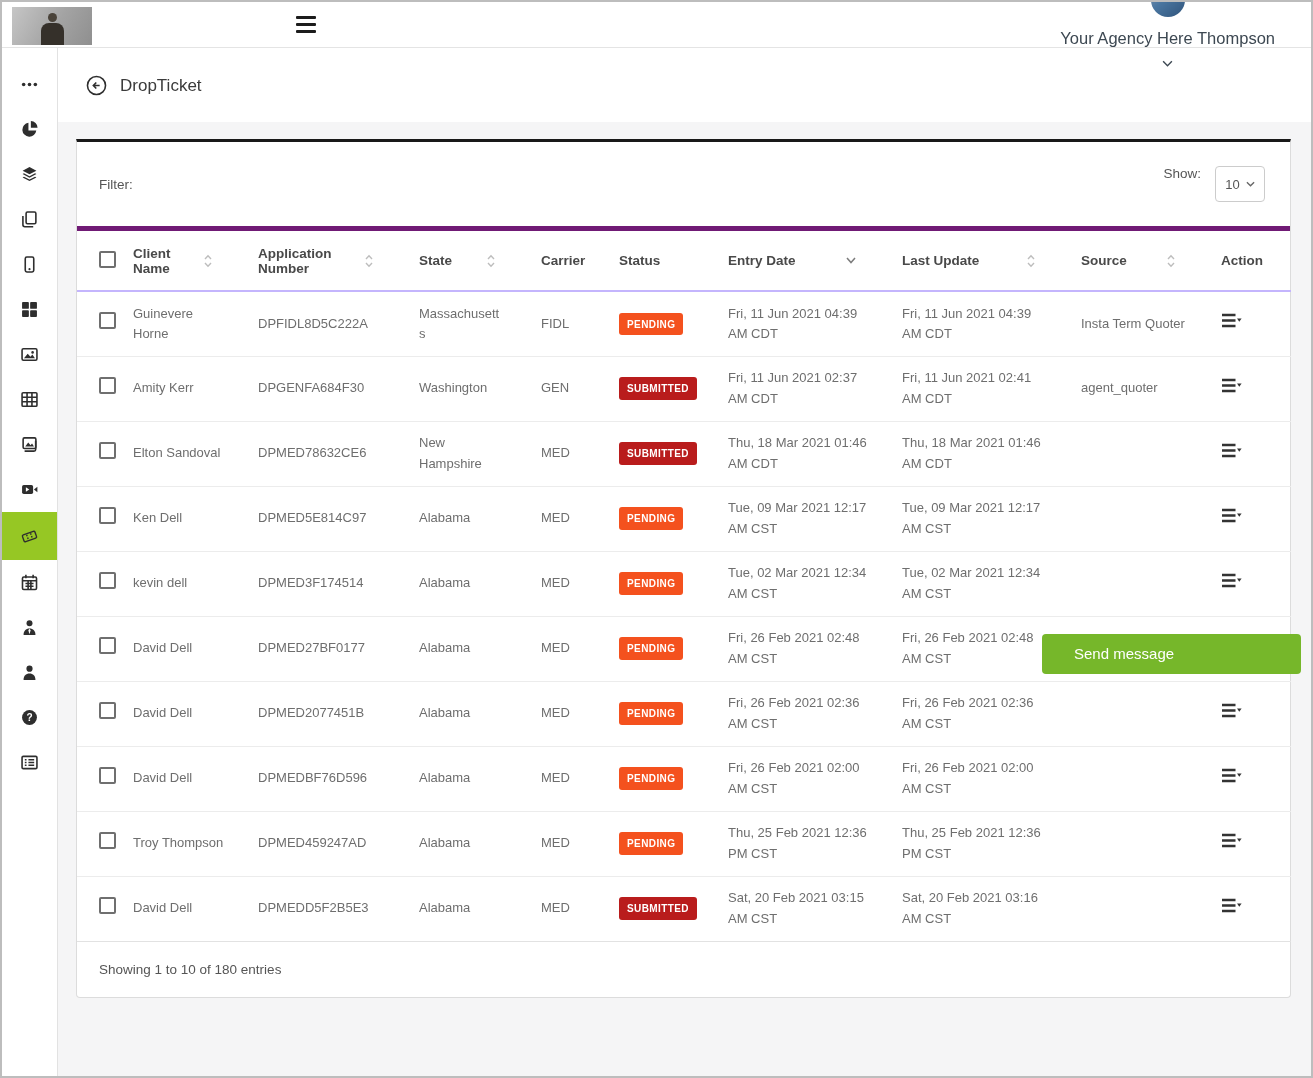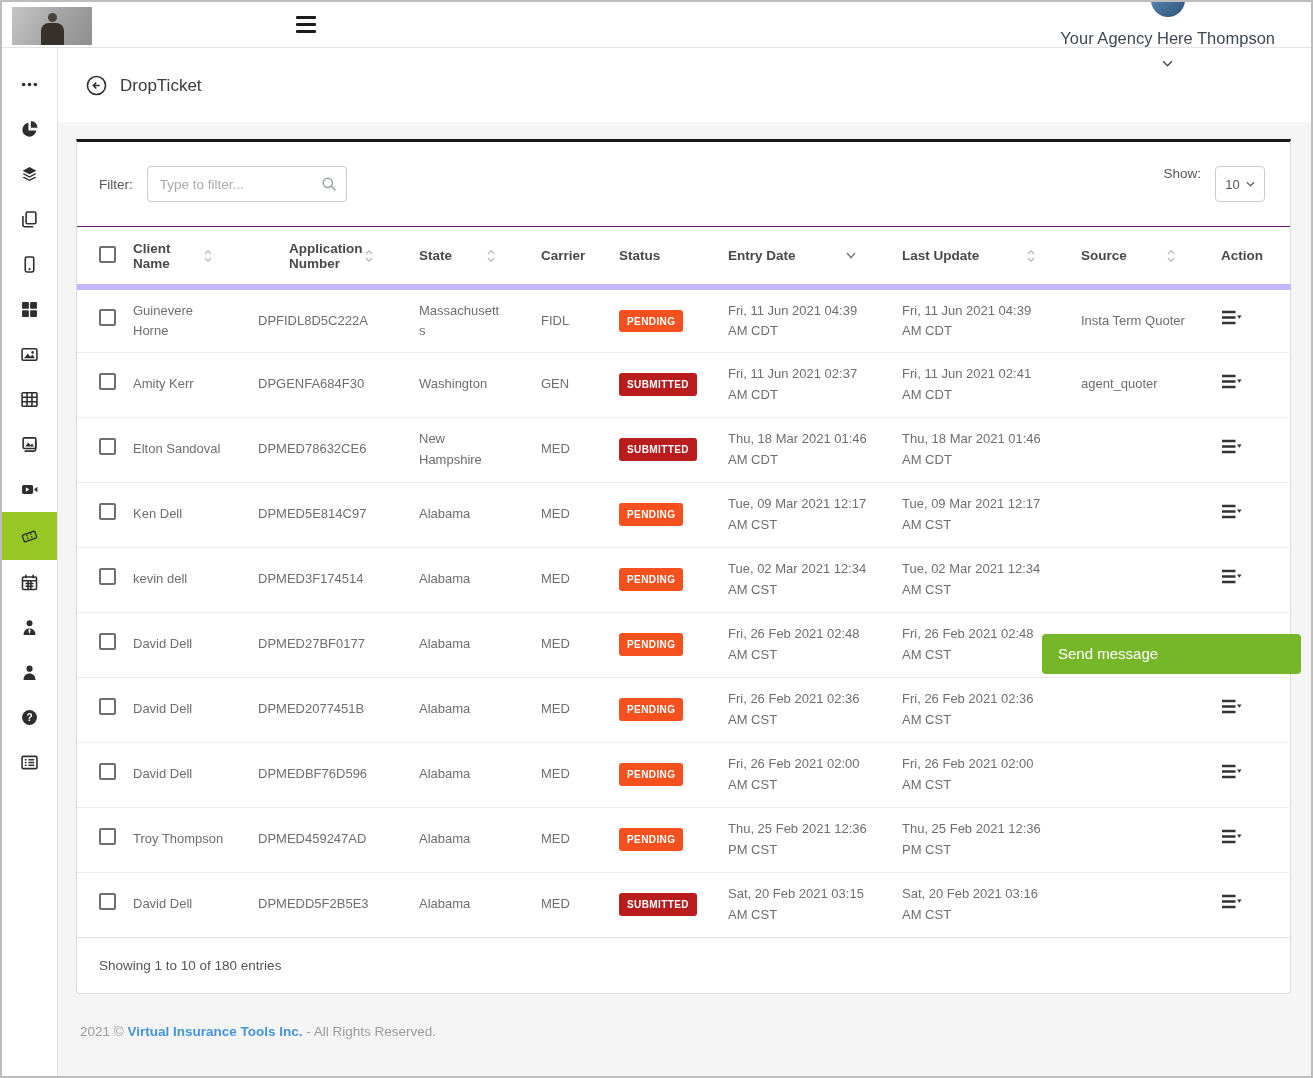--- a/index.html
+++ b/index.html
@@ -30,41 +30,41 @@
   .sidebar{width:56px;background:#fff;border-right:1px solid #e2e2e2;padding-top:14px;display:flex;flex-direction:column;align-items:stretch;flex:0 0 56px;}
   .side-item{height:45px;display:flex;align-items:center;justify-content:center;cursor:pointer;}
   .side-item.active{height:48px;background:#96c724;}
   .side-item svg{width:17px;height:17px;}
   .main{flex:1;display:flex;flex-direction:column;min-width:0;}
   .title-row{background:#fff;padding:27px 0 26px 28px;display:flex;align-items:center;gap:13px;}
   .page-title{font-size:17px;color:#3b3b3b;}
   .content{flex:1;background:#f5f5f6;padding:17px 20px 0 18px;}
   
   .card{background:#fff;border:1px solid #dcdcdc;border-top:3px solid #191919;border-radius:0 0 4px 4px;}
-  .card-toolbar{display:flex;align-items:center;padding:24px 25px 24px 22px;border-bottom:1px solid #701a75;}
+  .card-toolbar{display:flex;align-items:center;padding:24px 25px 24px 22px;border-bottom:5px solid #701a75;}
   .filter-label{font-size:13.5px;color:#555;margin-right:14px;}
   .filter-wrap{position:relative;}
   .filter-input{width:200px;height:36px;border:1px solid #ccc;border-radius:4px;padding:0 34px 0 12px;font-size:13.5px;color:#555;font-family:"Liberation Sans",sans-serif;outline:none;}
   .filter-input::placeholder{color:#aaa;}
   .filter-search{position:absolute;right:10px;top:10px;width:16px;height:16px;}
   .show-group{margin-left:auto;display:flex;gap:14px;}
   .show-label{font-size:13.5px;color:#555;}
   .show-select{width:50px;height:36px;border:1px solid #ccc;border-radius:4px;display:flex;align-items:center;justify-content:center;gap:6px;font-size:13px;color:#555;cursor:pointer;background:#fff;}
   
   table{width:100%;border-collapse:collapse;table-layout:fixed;}
   col.c0{width:56px;} col.c1{width:125px;} col.c2{width:161px;} col.c3{width:122px;}
   col.c4{width:78px;} col.c5{width:109px;} col.c6{width:174px;} col.c7{width:179px;}
   col.c8{width:140px;} col.c9{width:70px;}
   th,td{text-align:left;vertical-align:middle;padding-right:28px;}
   th:first-child,td:first-child{padding-left:22px;padding-right:0;}
-  thead th{height:60px;font-size:13.5px;font-weight:600;color:#494949;border-bottom:6px solid #c4b5fd;}
+  thead th{height:60px;font-size:13.5px;font-weight:600;color:#494949;border-bottom:2px solid #c4b5fd;}
   .th-inner{display:flex;align-items:center;}
   .th-inner .sort{margin-left:auto;margin-right:18px;flex:0 0 auto;}
   th.c1 .th-label{max-width:62px;}
-  th.c2 .th-label{max-width:92px;margin-left:31px;}
+  th.c2 .th-label{max-width:92px;}
   tbody td{height:65px;font-size:13px;color:#6e6e6e;border-bottom:1px solid #ececec;line-height:1.55;}
   tbody tr:last-child td{border-bottom:1px solid #e2e2e2;}
   td.c3{padding-right:36px;overflow-wrap:anywhere;}
   .cb{display:inline-block;width:17px;height:17px;border:2px solid #6f6f6f;border-radius:2px;background:#fff;cursor:pointer;}
   .badge{display:inline-block;padding:4px 8px 3px;border-radius:3px;font-size:10px;font-weight:700;letter-spacing:.4px;color:#fff;}
   .badge.pending{background:#f4511e;}
   .badge.submitted{background:#b91c1c;}
   .action-icon{display:inline-block;cursor:pointer;line-height:0;}
   .action-icon svg{width:21px;height:15px;}
   
@@ -72,21 +72,21 @@
   .summary{font-size:13.5px;color:#555;}
   .pagination{margin-left:auto;display:flex;align-items:center;}
   .pg-item{min-width:34px;height:36px;display:flex;align-items:center;justify-content:center;font-size:14px;color:#555;margin-left:3px;border-radius:4px;cursor:pointer;}
   .pg-item.disabled{color:#ccc;cursor:default;}
   .pg-item.active{background:#66625b;color:#fff;width:36px;font-size:13px;}
   .pg-item.ellipsis{min-width:14px;color:#999;font-size:12px;cursor:default;}
   
   .site-footer{margin:30px 0 0 4px;font-size:13.5px;color:#9b9b9b;}
   .site-footer a{color:#4693dd;text-decoration:none;font-weight:600;}
   
-  .toast{position:absolute;top:632px;right:10px;width:259px;height:40px;background:#76b72a;border-radius:4px;color:#fff;font-size:15px;line-height:40px;padding-left:16px;z-index:50;cursor:pointer;}
+  .toast{position:absolute;top:632px;right:10px;width:259px;height:40px;background:#76b72a;border-radius:4px;color:#fff;font-size:15px;line-height:40px;padding-left:32px;z-index:50;cursor:pointer;}
   
   .ic{stroke:#2e2e2e;stroke-width:1.5;fill:none;}
   .icf{fill:#2e2e2e;}
 </style>
 </head>
 <body>
 
 <div class="topbar">
   <div class="brand-logo">
     <span class="head"></span>
@@ -225,27 +225,20 @@
           <path d="M13 10H7.4M9.8 7.2 7 10l2.8 2.8" fill="none" stroke="#2e2e2e" stroke-width="1.5"></path>
         </svg>
       <span class="page-title">DropTicket</span>
     </div>
 
     <div class="content">
       <div class="card">
 
         <div class="card-toolbar">
           <span class="filter-label">Filter:</span>
-          <span class="filter-wrap">
-            <input class="filter-input" type="text" placeholder="Type to filter..." style="">
-            <svg class="filter-search" viewBox="0 0 16 16">
-                <circle cx="6.8" cy="6.8" r="4.6" fill="none" stroke="#9aa0a6" stroke-width="1.5"></circle>
-                <path d="M10.3 10.3 14.4 14.4" stroke="#9aa0a6" stroke-width="1.5"></path>
-              </svg>
-          </span>
           <span class="show-group">
             <span class="show-label">Show:</span>
             <span class="show-select">
               <span>10</span>
               <svg width="9" height="6" viewBox="0 0 10 6">
                   <path d="M1 1 5 5 9 1" fill="none" stroke="#666" stroke-width="1.5"></path>
                 </svg>
             </span>
           </span>
         </div>
@@ -476,22 +469,17 @@
                     </svg></span></td>
               </tr>
             </tbody>
         </table>
 
         <div class="card-footer">
           <span class="summary">Showing 1 to 10 of 180 entries</span>
         </div>
       </div>
 
-      <div class="site-footer">
-        <span>2021 ©</span>
-        <a href="#">Virtual Insurance Tools Inc.</a>
-        <span>- All Rights Reserved.</span>
-      </div>
     </div>
   </div>
 </div>
 
 <div class="toast">Send message</div>
 
 </body></html>

